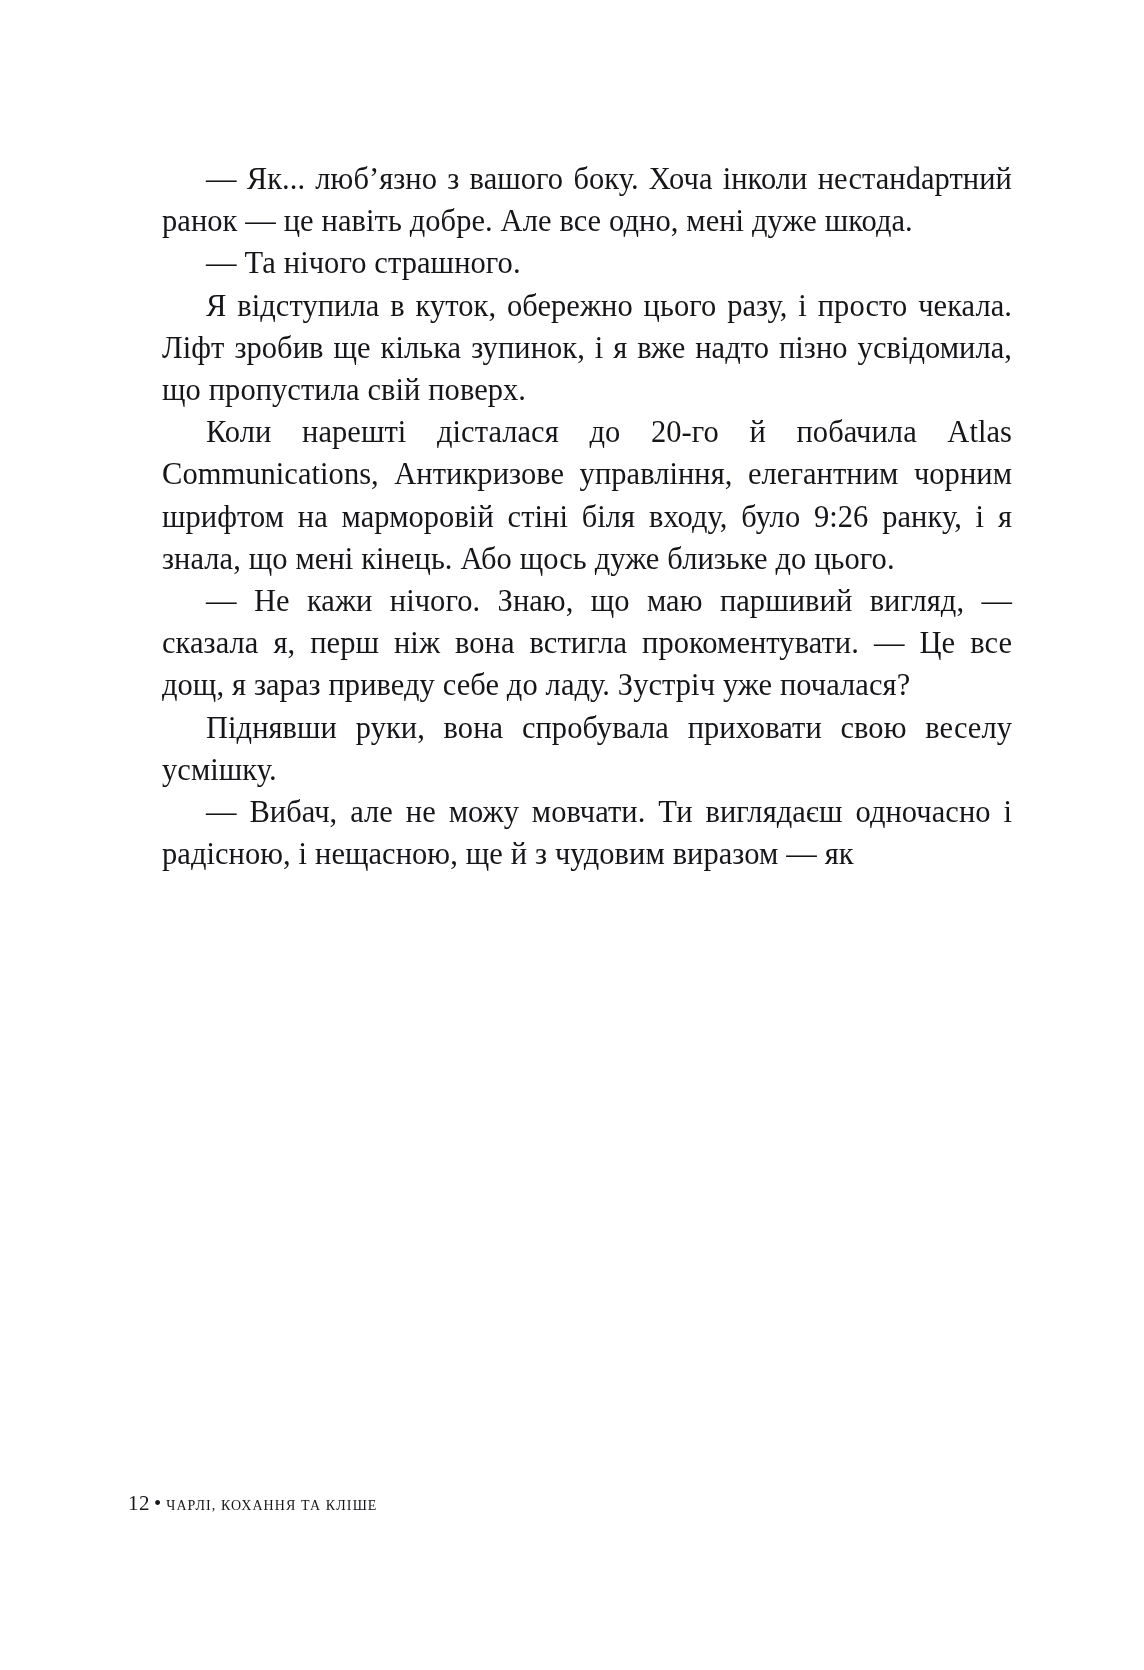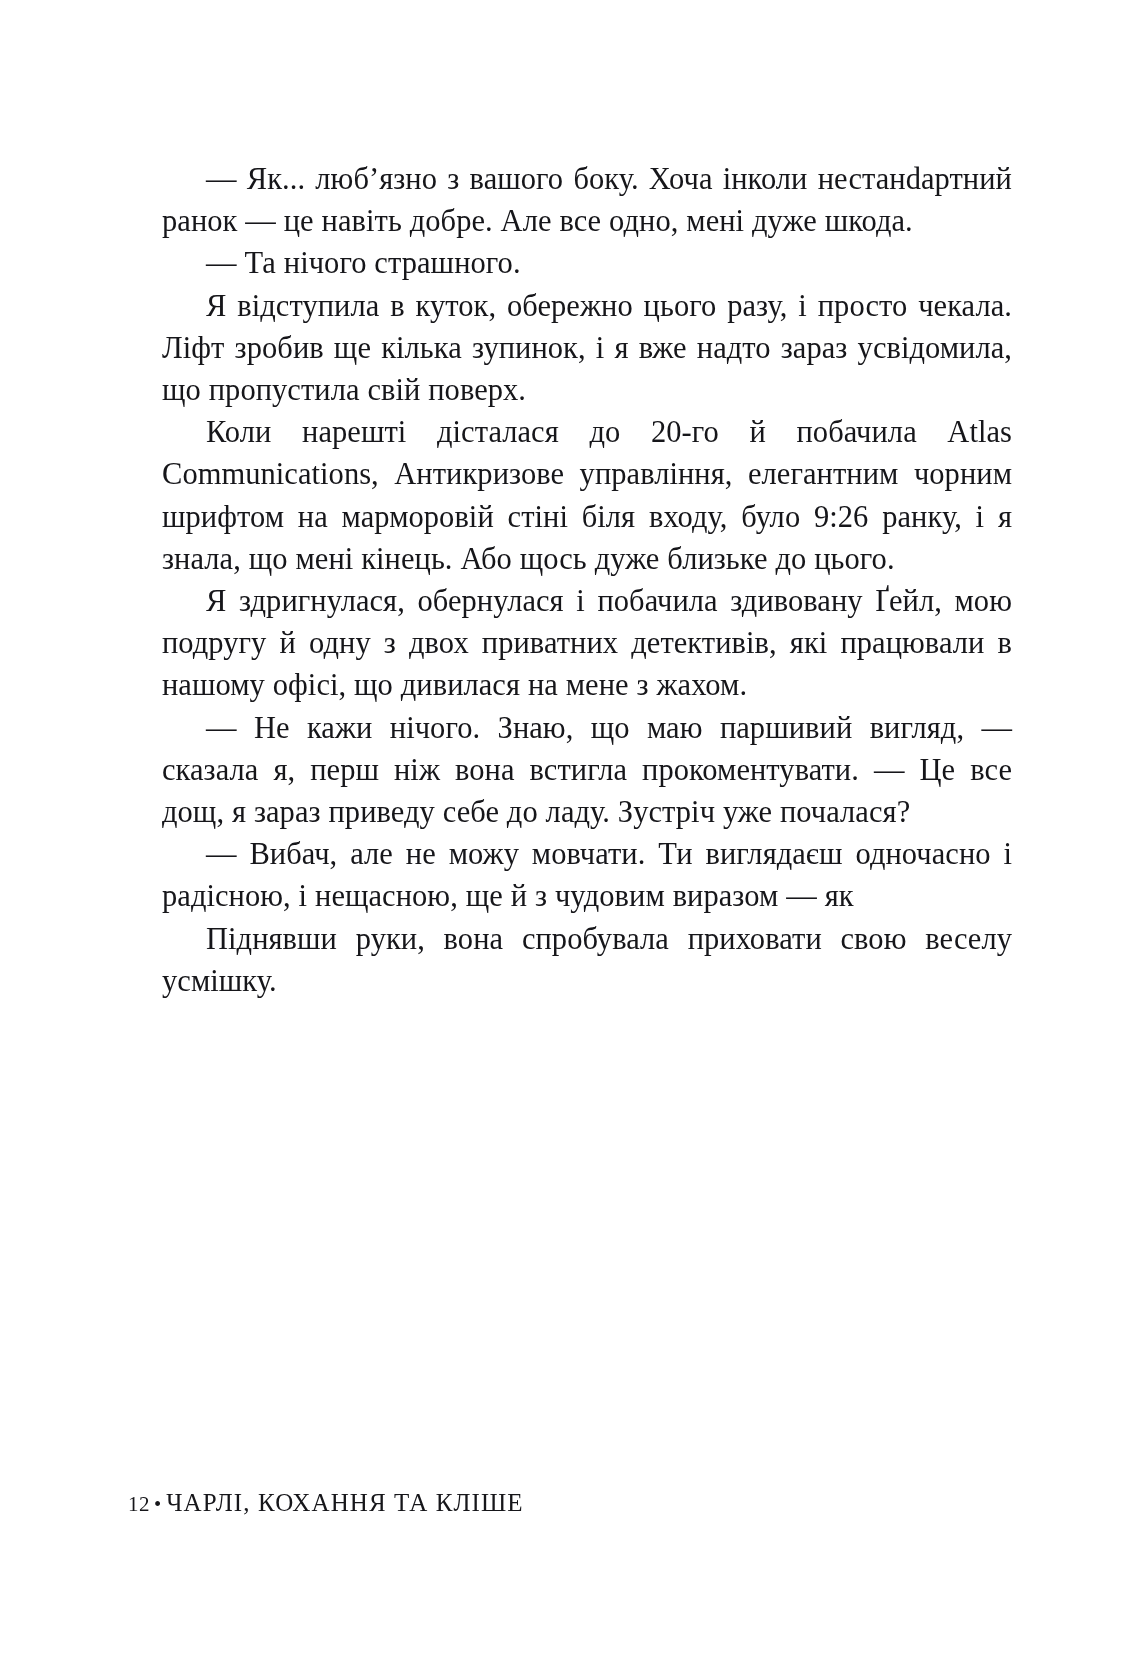--- a/index.html
+++ b/index.html
@@ -66,37 +66,36 @@
   }
   .footer .folio {
     font-size: 21px;
     letter-spacing: 0.5px;
     margin-top: 20px;
   }
   .footer .sep {
     padding: 0 4px;
   }
   .footer .runhead {
-    font-size: 25px;
+    font-size: 14px;
     letter-spacing: 1.1px;
   }
 </style>
 </head>
 <body style="background: rgb(255, 255, 255); color: rgb(22, 22, 26);">
 
 <div class="page">
 
   <div class="text-block">
     <p class="para">— Як... люб’язно з вашого боку. Хоча інколи нестан­dартний ранок — це навіть добре. Але все одно, мені дуже шкода.</p>
     <p class="para">— Та нічого страшного.</p>
-    <p class="para">Я відступила в куток, обережно цього разу, і просто чекала. Ліфт зробив ще кілька зупинок, і я вже надто зараз усвідомила, що пропустила свій поверх.</p>
+    <p class="para">Я відступила в куток, обережно цього разу, і просто чекала. Ліфт зробив ще кілька зупинок, і я вже надто пізно усвідомила, що пропустила свій поверх.</p>
     <p class="para">Коли нарешті дісталася до 20-го й побачила Atlas Communications, Антикризове управління, елегантним чорним шрифтом на марморовій стіні біля входу, було 9:26 ранку, і я знала, що мені кінець. Або щось дуже близьке до цього.</p>
-    <p class="para">Я здригнулася, обернулася і побачила здивовану Ґейл, мою подругу й одну з двох приватних детективів, які працювали в нашому офісі, що дивилася на мене з жахом.</p>
     <p class="para">— Не кажи нічого. Знаю, що маю паршивий вигляд, — сказала я, перш ніж вона встигла прокоментувати. — Це все дощ, я зараз приведу себе до ладу. Зустріч уже по­чалася?</p>
+    <p class="para">Піднявши руки, вона спробувала приховати свою веселу усмішку.</p>
     <p class="para">— Вибач, але не можу мовчати. Ти виглядаєш одно­часно і радісною, і нещасною, ще й з чудовим виразом — як</p>
-    <p class="para">Піднявши руки, вона спробувала приховати свою веселу усмішку.</p>
   </div>
 
   <div class="footer">
     <span class="folio">12</span><span class="sep">•</span><span class="runhead">ЧАРЛІ, КОХАННЯ ТА КЛІШЕ</span>
   </div>
 
 </div>
 
 </body></html>

